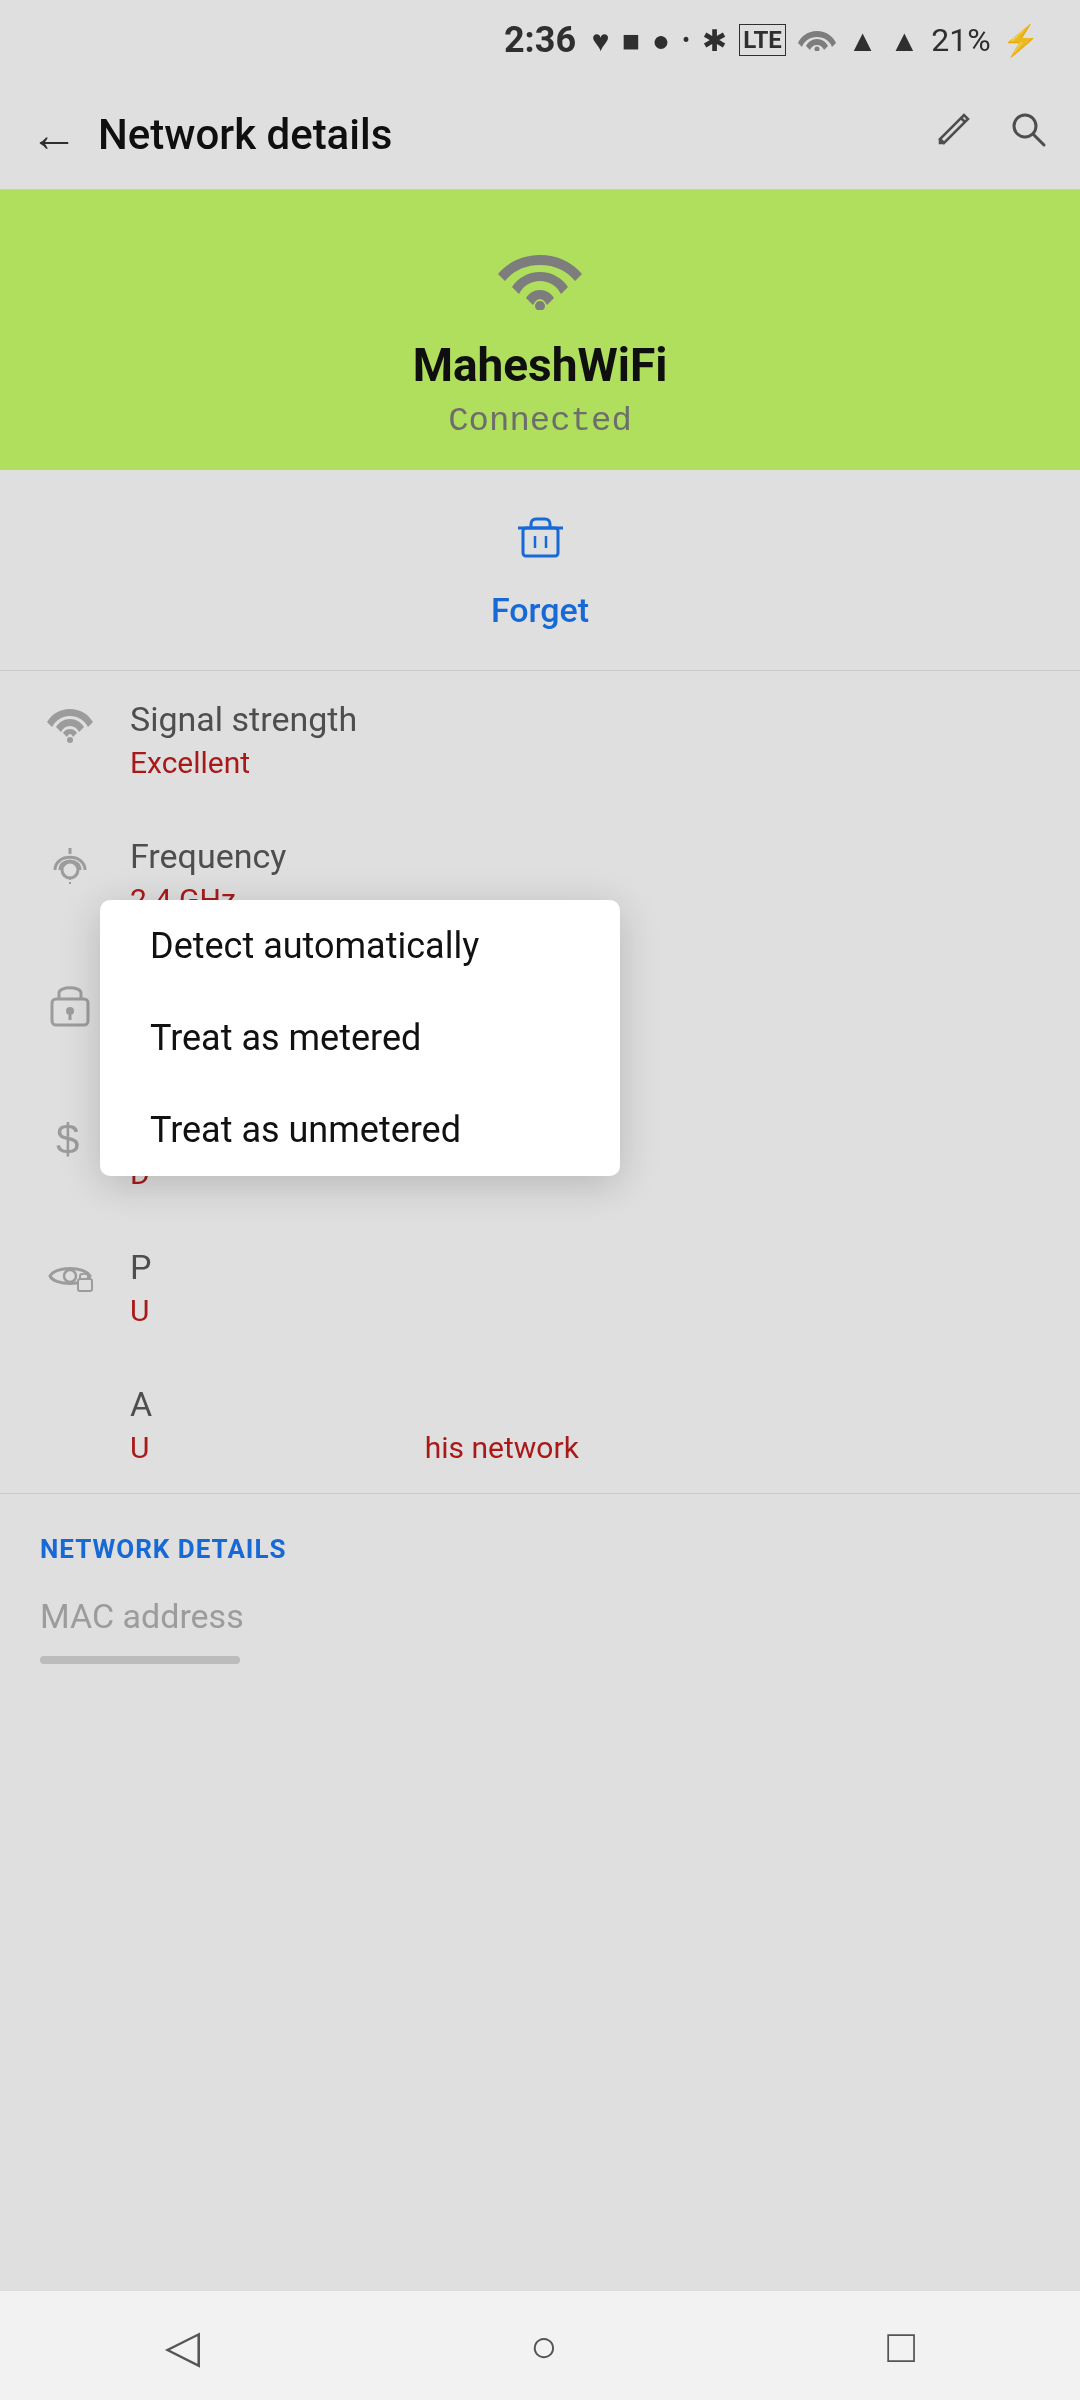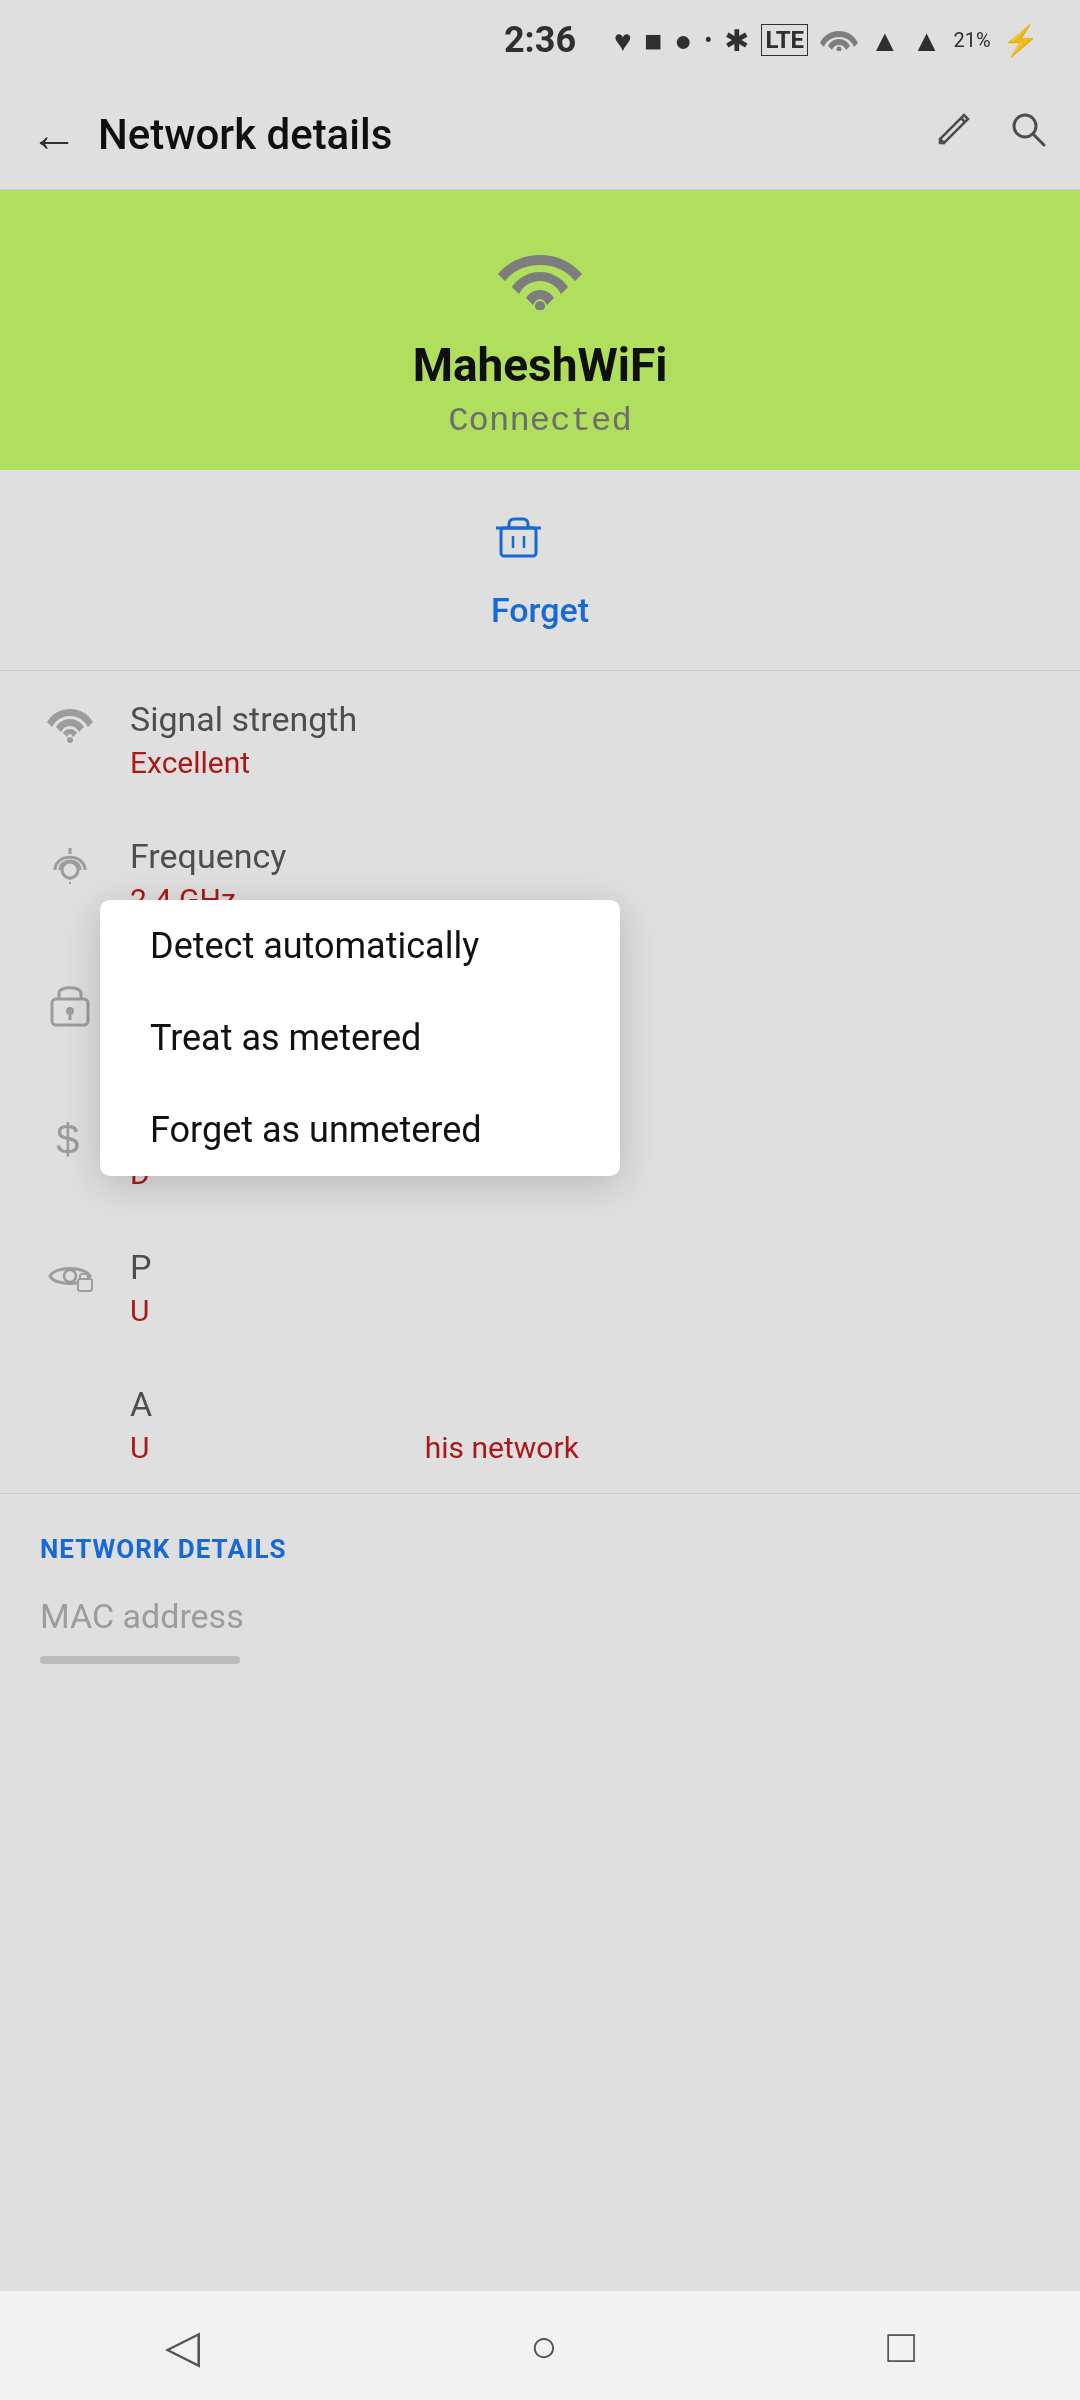--- a/index.html
+++ b/index.html
@@ -121,20 +121,21 @@
     .action-buttons {
       display: flex;
       justify-content: space-around;
       padding: 40px 60px;
       background: #f2f2f2;
     }
 
     .action-btn {
       display: flex;
       flex-direction: column;
+      align-items: center;
       gap: 12px;
       cursor: pointer;
     }
 
     .action-btn-icon {
       font-size: 52px;
       color: #1a73e8;
     }
 
     .action-btn-label {
@@ -293,21 +294,21 @@
       <svg width="38" height="28" viewBox="0 0 38 28">
         <path class="wifi-full" d="M19 8 C10 8 3 13 0 20 L4 24 C6 18 12 14 19 14 C26 14 32 18 34 24 L38 20 C35 13 28 8 19 8Z"></path>
         <path class="wifi-full" d="M19 16 C14 16 10 19 8 23 L12 27 C13 24 15.5 22 19 22 C22.5 22 25 24 26 27 L30 23 C28 19 24 16 19 16Z"></path>
         <circle class="wifi-full" cx="19" cy="26" r="2.5"></circle>
       </svg>
     </span>
 
     <span style="font-size:30px;">▲</span>
     <span style="font-size:30px;">▲</span>
 
-    <span style="font-size:20px; color:#333;">21%</span>
+    <span style="font-size:32px; color:#333;">21%</span>
     <span style="font-size:30px;">⚡</span>
   </div>
 </div>
 
 <div class="app-bar">
   <span class="app-bar-back">←</span>
   <span class="app-bar-title">Network details</span>
   <div class="app-bar-actions">
     <span class="app-bar-action-icon">
       
@@ -448,20 +449,20 @@
   <div class="mac-label">MAC address</div>
 
   <div style="width: 200px; height: 8px; background: #ccc; border-radius: 4px; margin-top: 20px;"></div>
 </div>
 
 <div class="overlay"></div>
 
 <div class="dropdown-menu">
   <div class="dropdown-item">Detect automatically</div>
   <div class="dropdown-item">Treat as metered</div>
-  <div class="dropdown-item">Forget as unmetered</div>
+  <div class="dropdown-item">Treat as unmetered</div>
 </div>
 
 <div class="nav-bar">
   <span class="nav-icon">◁</span>
   <span class="nav-icon">○</span>
   <span class="nav-icon">□</span>
 </div>
 
 </body></html>

